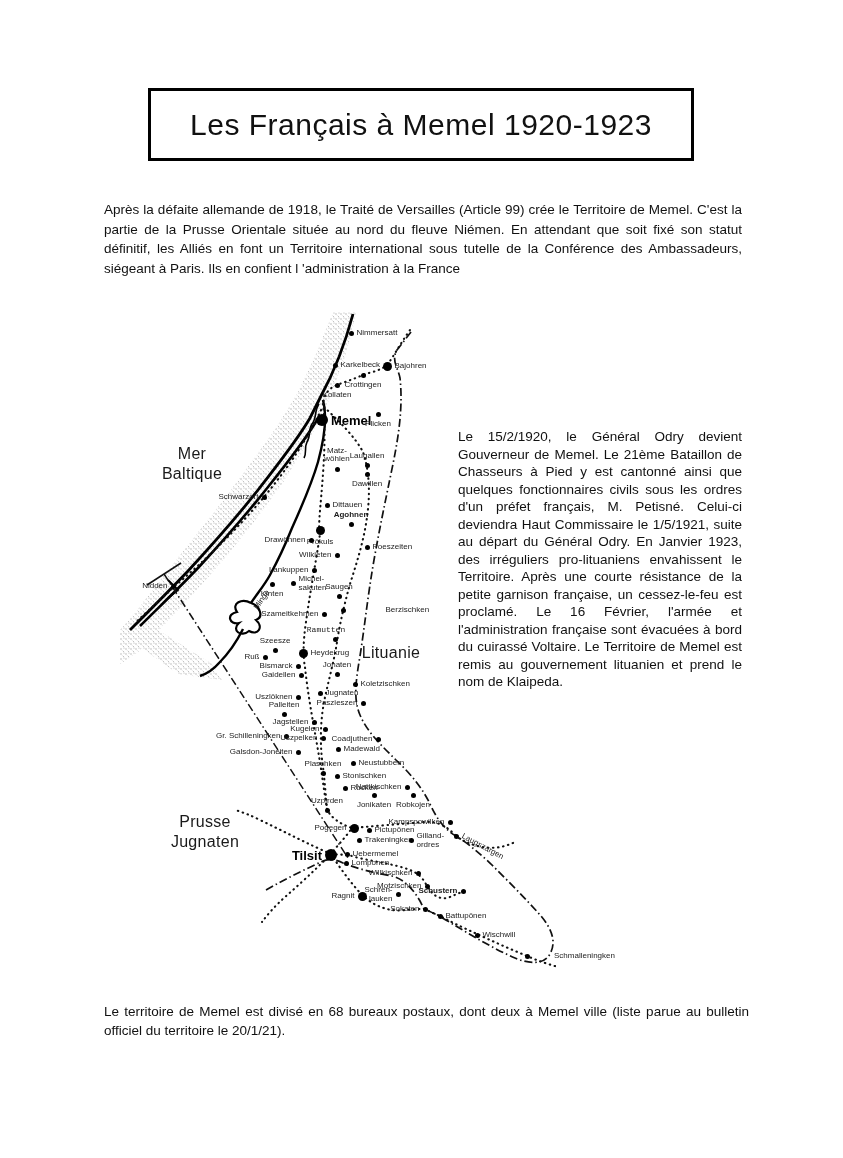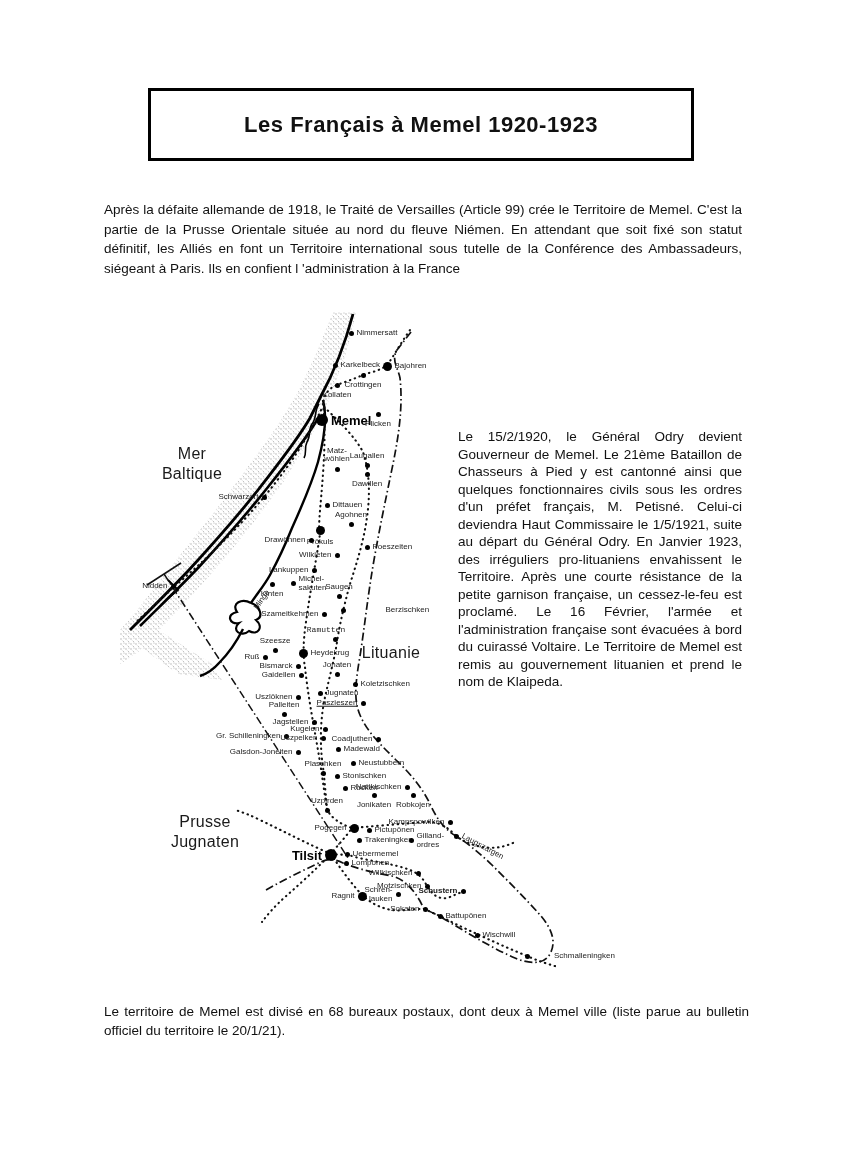--- a/index.html
+++ b/index.html
@@ -7,21 +7,21 @@
     position:relative;width:843px;height:1158px;background:#ffffff;
     font-family:"Liberation Sans", sans-serif;color:#111;overflow:hidden;
     margin:0 auto;
   }
   #title-box{
     position:absolute;left:148px;top:88px;width:546px;height:73px;
     border:3px solid #000;box-sizing:border-box;
     display:flex;align-items:center;justify-content:center;
   }
   #title-box h1{
-    margin:0;font-size:22px;font-weight:bold;letter-spacing:0.5px;white-space:nowrap;
+    margin:0;font-size:30px;font-weight:normal;letter-spacing:0.5px;white-space:nowrap;
   }
   .para{
     position:absolute;text-align:justify;font-size:13.5px;line-height:19.5px;margin:0;
   }
   #intro-para{left:104px;top:200px;width:638px;}
   #side-para{left:458px;top:428px;width:284px;line-height:17.5px;z-index:3;}
   #caption-para{left:104px;top:1002px;width:645px;line-height:19px;}
   #map{position:absolute;left:120px;top:312px;width:500px;height:680px;z-index:1;}
   #map svg{position:absolute;left:0;top:0;}
   #map-markers{position:absolute;left:0;top:0;width:500px;height:680px;pointer-events:none;}
@@ -103,21 +103,21 @@
         <span class="dot" style="width: 5px; height: 5px; left: 214.5px; top: 154.5px;"></span>
         <span class="place-label" style="left: 217px; top: 151.5px; text-align: center; transform: translate(-50%, -100%);">Matz-
 wöhlen</span>
         <span class="dot" style="width: 5px; height: 5px; left: 244.5px; top: 150.5px;"></span>
         <span class="place-label" style="left: 247px; top: 147.5px; text-align: center; transform: translate(-50%, -100%);">Laugallen</span>
         <span class="dot" style="width: 5px; height: 5px; left: 244.5px; top: 159.5px;"></span>
         <span class="place-label" style="left: 247px; top: 167.5px; text-align: center; transform: translate(-50%, 0px);">Dawillen</span>
         <span class="dot" style="width: 5px; height: 5px; left: 204.5px; top: 190.5px;"></span>
         <span class="place-label" style="left: 212.5px; top: 193px; text-align: left; transform-origin: left center; transform: translateY(-50%);">Dittauen</span>
         <span class="dot" style="width: 5px; height: 5px; left: 228.5px; top: 209.5px;"></span>
-        <span class="place-label" style="left: 231px; top: 206.5px; text-align: right; transform: translate(-50%, -100%);">Agohnen</span>
+        <span class="place-label" style="left: 231px; top: 206.5px; text-align: right; transform: translate(-50%, -100%); font-weight: bold;">Agohnen</span>
         <span class="dot" style="width: 9px; height: 9px; left: 195.5px; top: 213.5px;"></span>
         <span class="place-label" style="left: 200px; top: 225.5px; text-align: center; transform: translate(-50%, 0px);">Prökuls</span>
         <span class="dot" style="width: 5px; height: 5px; left: 188.5px; top: 225.5px;"></span>
         <span class="place-label" style="left: 185.5px; top: 228px; text-align: right; transform: translate(-100%, -50%);">Drawöhnen</span>
         <span class="dot" style="width: 5px; height: 5px; left: 244.5px; top: 232.5px;"></span>
         <span class="place-label" style="left: 252.5px; top: 235px; text-align: left; transform-origin: left center; transform: translateY(-50%);">Poeszeiten</span>
         <span class="dot" style="width: 5px; height: 5px; left: 214.5px; top: 240.5px;"></span>
         <span class="place-label" style="left: 211.5px; top: 243px; text-align: right; transform: translate(-100%, -50%);">Wilkieten</span>
         <span class="dot" style="width: 5px; height: 5px; left: 191.5px; top: 255.5px;"></span>
         <span class="place-label" style="left: 188.5px; top: 258px; text-align: right; transform: translate(-100%, -50%);">Lankuppen</span>
@@ -146,21 +146,21 @@
         <span class="place-label" style="left: 217px; top: 356.5px; text-align: center; transform: translate(-50%, -100%);">Jonaten</span>
         <span class="dot" style="width: 5px; height: 5px; left: 178.5px; top: 360.5px;"></span>
         <span class="place-label" style="left: 175.5px; top: 363px; text-align: right; transform: translate(-100%, -50%);">Gaidellen</span>
         <span class="dot" style="width: 5px; height: 5px; left: 232.5px; top: 369.5px;"></span>
         <span class="place-label" style="left: 240.5px; top: 372px; text-align: left; transform-origin: left center; transform: translateY(-50%);">Koletzischken</span>
         <span class="dot" style="width: 5px; height: 5px; left: 175.5px; top: 382.5px;"></span>
         <span class="place-label" style="left: 172.5px; top: 385px; text-align: right; transform: translate(-100%, -50%);">Uszlöknen</span>
         <span class="dot" style="width: 5px; height: 5px; left: 197.5px; top: 378.5px;"></span>
         <span class="place-label" style="left: 205.5px; top: 381px; text-align: left; transform-origin: left center; transform: translateY(-50%);">Jugnaten</span>
         <span class="dot" style="width: 5px; height: 5px; left: 240.5px; top: 388.5px;"></span>
-        <span class="place-label" style="left: 237.5px; top: 391px; text-align: right; transform: translate(-100%, -50%); text-decoration: underline;">Paszieszen</span>
+        <span class="place-label" style="left: 237.5px; top: 391px; text-align: right; transform: translate(-100%, -50%);">Paszieszen</span>
         <span class="dot" style="width: 5px; height: 5px; left: 161.5px; top: 399.5px;"></span>
         <span class="place-label" style="left: 164px; top: 396.5px; text-align: center; transform: translate(-50%, -100%);">Palleiten</span>
         <span class="dot" style="width: 5px; height: 5px; left: 191.5px; top: 407.5px;"></span>
         <span class="place-label" style="left: 188.5px; top: 410px; text-align: right; transform: translate(-100%, -50%);">Jagstellen</span>
         <span class="dot" style="width: 5px; height: 5px; left: 202.5px; top: 414.5px;"></span>
         <span class="place-label" style="left: 199.5px; top: 417px; text-align: right; transform: translate(-100%, -50%);">Kugelen</span>
         <span class="dot" style="width: 5px; height: 5px; left: 163.5px; top: 421.5px;"></span>
         <span class="place-label" style="left: 160.5px; top: 424px; text-align: right; transform: translate(-100%, -50%);">Gr. Schilleningken</span>
         <span class="dot" style="width: 5px; height: 5px; left: 200.5px; top: 423.5px;"></span>
         <span class="place-label" style="left: 197.5px; top: 426px; text-align: right; transform: translate(-100%, -50%);">Uszpelken</span>

